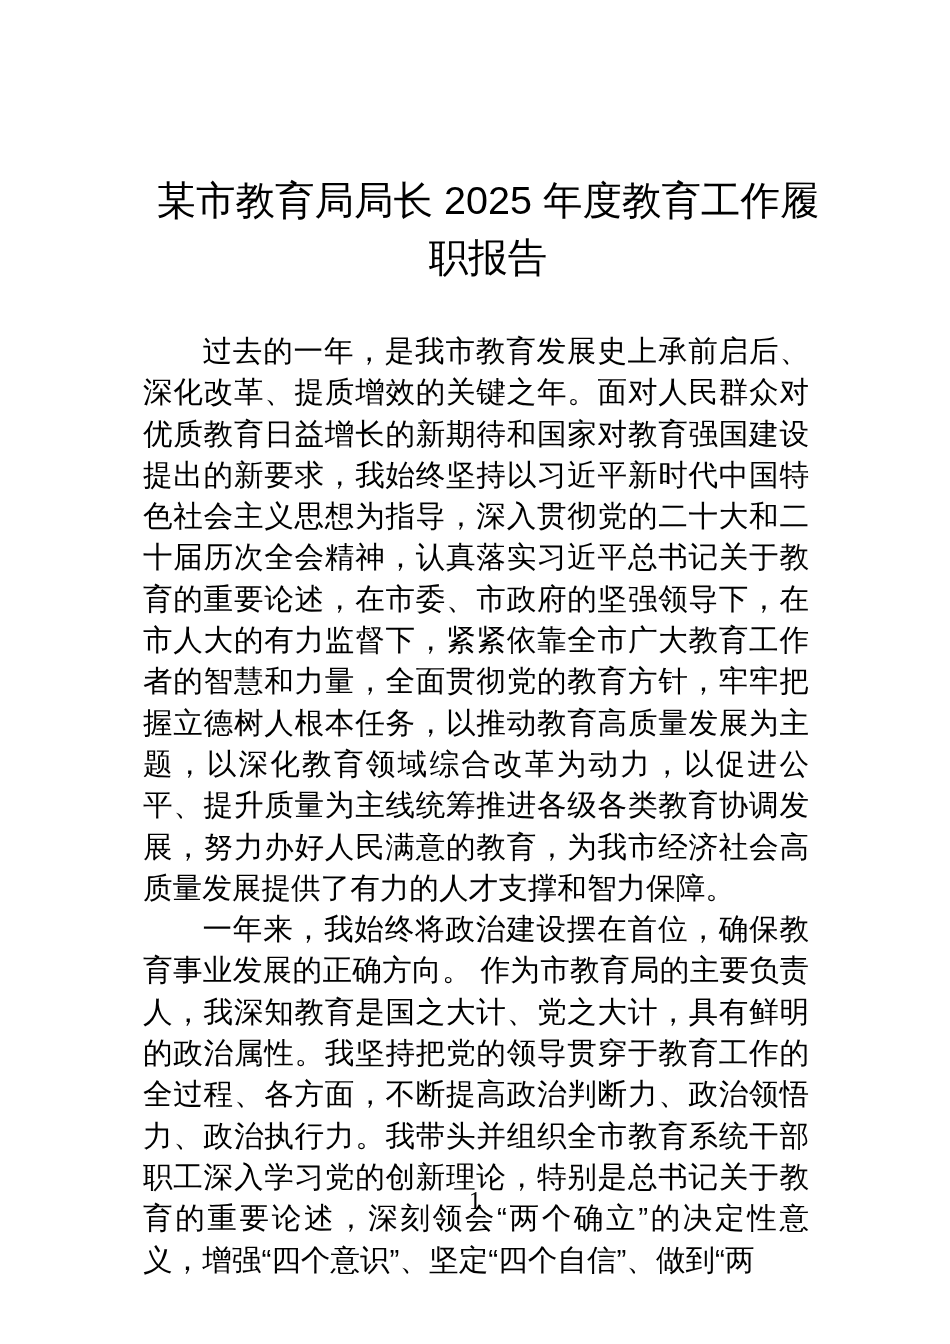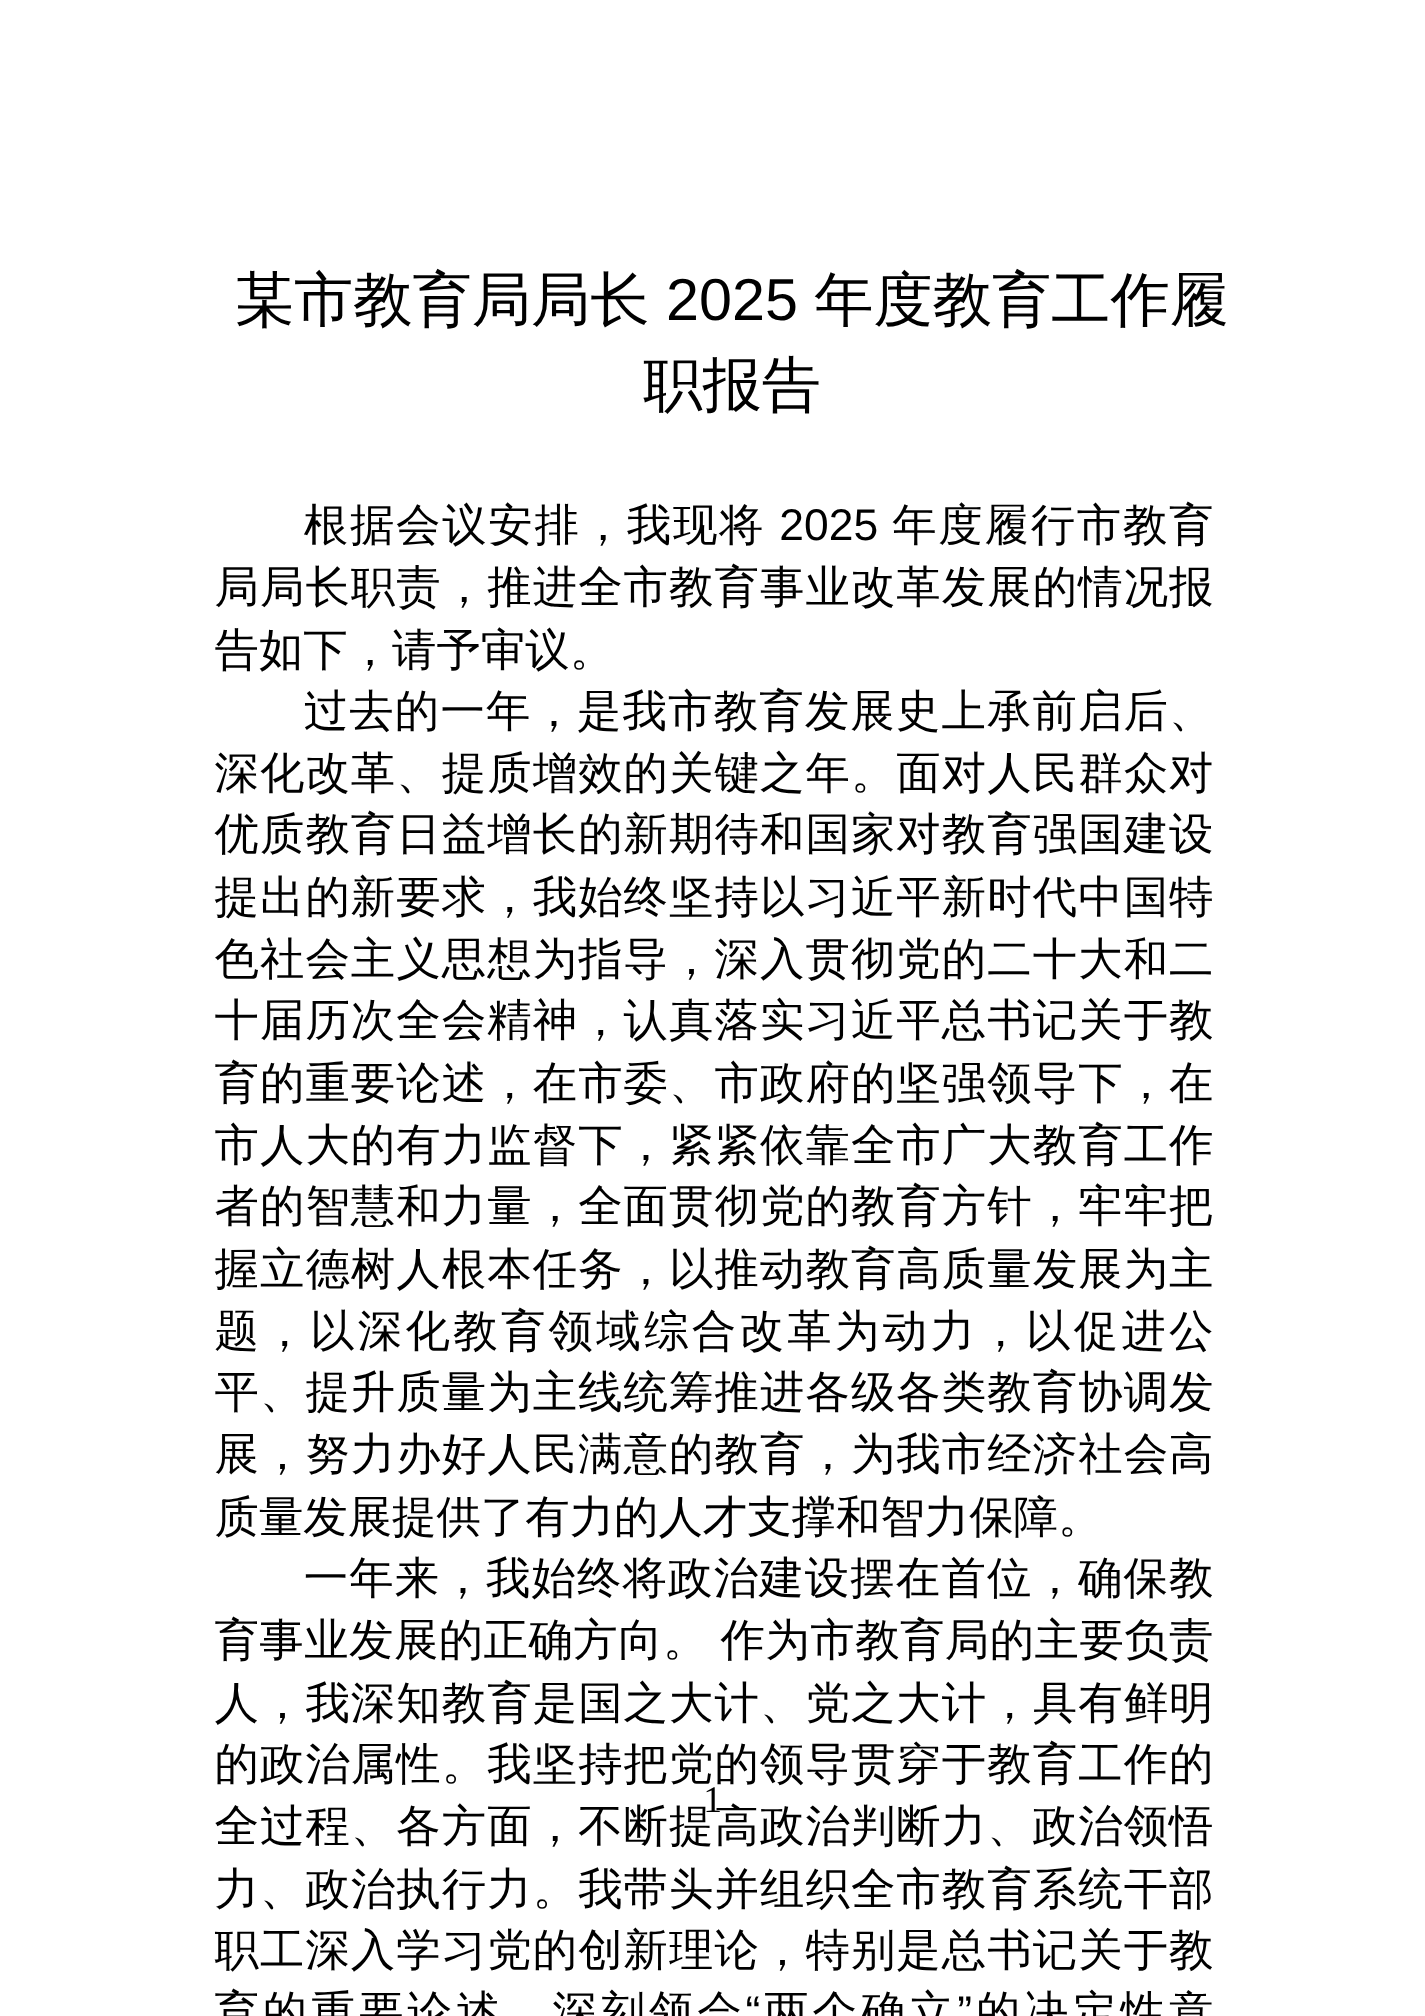--- a/index.html
+++ b/index.html
@@ -84,21 +84,20 @@
 </head>
 <body>
 
 <div class="page">
 
   <div class="doc-body">
 
     <h1 class="doc-title">某市教育局局长 2025 年度教育工作履职报告</h1>
 
     <div class="paragraphs">
-      <p class="para">根据会议安排，我现将 2025 年度履行市教育局局长职责，推进全市教育事业改革发展的情况报告如下，请予审议。</p>
       <p class="para">过去的一年，是我市教育发展史上承前启后、深化改革、提质增效的关键之年。面对人民群众对优质教育日益增长的新期待和国家对教育强国建设提出的新要求，我始终坚持以习近平新时代中国特色社会主义思想为指导，深入贯彻党的二十大和二十届历次全会精神，认真落实习近平总书记关于教育的重要论述，在市委、市政府的坚强领导下，在市人大的有力监督下，紧紧依靠全市广大教育工作者的智慧和力量，全面贯彻党的教育方针，牢牢把握立德树人根本任务，以推动教育高质量发展为主题，以深化教育领域综合改革为动力，以促进公平、提升质量为主线统筹推进各级各类教育协调发展，努力办好人民满意的教育，为我市经济社会高质量发展提供了有力的人才支撑和智力保障。</p>
       <p class="para">一年来，我始终将政治建设摆在首位，确保教育事业发展的正确方向。 作为市教育局的主要负责人，我深知教育是国之大计、党之大计，具有鲜明的政治属性。我坚持把党的领导贯穿于教育工作的全过程、各方面，不断提高政治判断力、政治领悟力、政治执行力。我带头并组织全市教育系统干部职工深入学习党的创新理论，特别是总书记关于教育的重要论述，深刻领会“两个确立”的决定性意义，增强“四个意识”、坚定“四个自信”、做到“两</p>
     </div>
 
   </div>
 
   <div class="page-number">1</div>
 
 </div>
 

